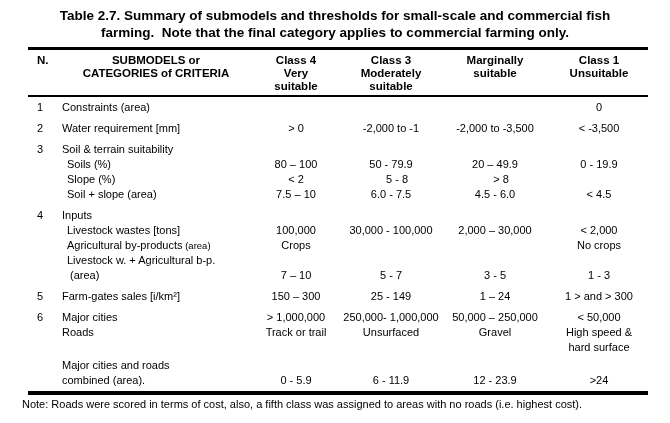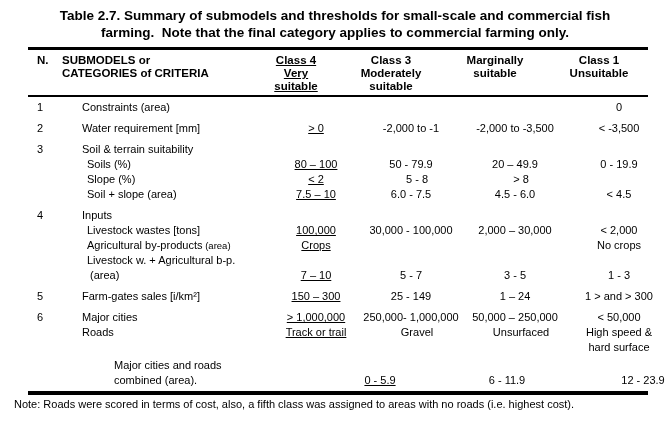--- a/index.html
+++ b/index.html
@@ -24,55 +24,55 @@
   .table {
     margin: 6px 0 0 28px;
     width: 620px;
     border-top: 3px solid #000;
     border-bottom: 4px solid #000;
   }
 
   .cell { box-sizing: border-box; flex: 0 0 auto; }
   .col-n     { width: 34px;  padding-left: 9px; }
   .col-label { width: 188px; }
-  .col-c4    { width: 92px;  text-align: center; text-decoration: underline; }
+  .col-c4    { width: 92px;  text-align: center; }
   .col-c3    { width: 98px;  text-align: center; }
   .col-c2    { width: 110px; text-align: center; }
   .col-c1    { width: 98px;  text-align: center; }
 
   .thead {
     display: flex;
     align-items: flex-start;
     border-bottom: 2px solid #000;
     padding: 4px 0 2px 0;
     font-weight: bold;
     font-size: 11.5px;
     line-height: 13px;
   }
-  .thead .col-label { text-align: left; white-space: pre; }
+  .thead .col-label { text-align: center; white-space: pre; }
   .class-name { white-space: pre; }
   .class-desc { white-space: pre; }
 
   .tbody { font-size: 11px; }
   .group { padding: 3px 0; }
   .line {
     display: flex;
     align-items: flex-start;
     min-height: 15px;
     line-height: 15px;
   }
   .line.vbottom { align-items: flex-end; }
-  .line.gap-top { margin-top: 3px; gap: 32px; }
-  .cell.label { white-space: pre; margin-left: 20px; }
+  .line.gap-top { margin-top: 3px; }
+  .cell.label { white-space: pre; }
   .cell.val   { white-space: pre; }
   .indent { padding-left: 5px; }
   .sm { font-size: 9.5px; }
 
   .note {
-    margin: 3px 0 0 14px;
+    margin: 3px 0 0 22px;
     font-size: 11px;
     line-height: 13px;
     white-space: pre-wrap;
   }
 </style>
 </head>
 <body>
 
 <div class="page">
 
@@ -217,22 +217,22 @@
             <div class="cell col-label label">Major cities</div>
             <div class="cell val col-c4">&gt; 1,000,000</div>
             <div class="cell val col-c3">250,000- 1,000,000</div>
             <div class="cell val col-c2">50,000 – 250,000</div>
             <div class="cell val col-c1">&lt; 50,000</div>
           </div>
           <div class="line">
             <div class="cell col-n"></div>
             <div class="cell col-label label">Roads</div>
             <div class="cell val col-c4">Track or trail</div>
+            <div class="cell val col-c3">Unsurfaced</div>
             <div class="cell val col-c2">Gravel</div>
-            <div class="cell val col-c3">Unsurfaced</div>
             <div class="cell val col-c1">High speed &amp;
 hard surface</div>
           </div>
           <div class="line vbottom gap-top">
             <div class="cell col-n"></div>
             <div class="cell col-label label">Major cities and roads
 combined (area).</div>
             <div class="cell val col-c4">0 - 5.9</div>
             <div class="cell val col-c3">6 - 11.9</div>
             <div class="cell val col-c2">12 - 23.9</div>

